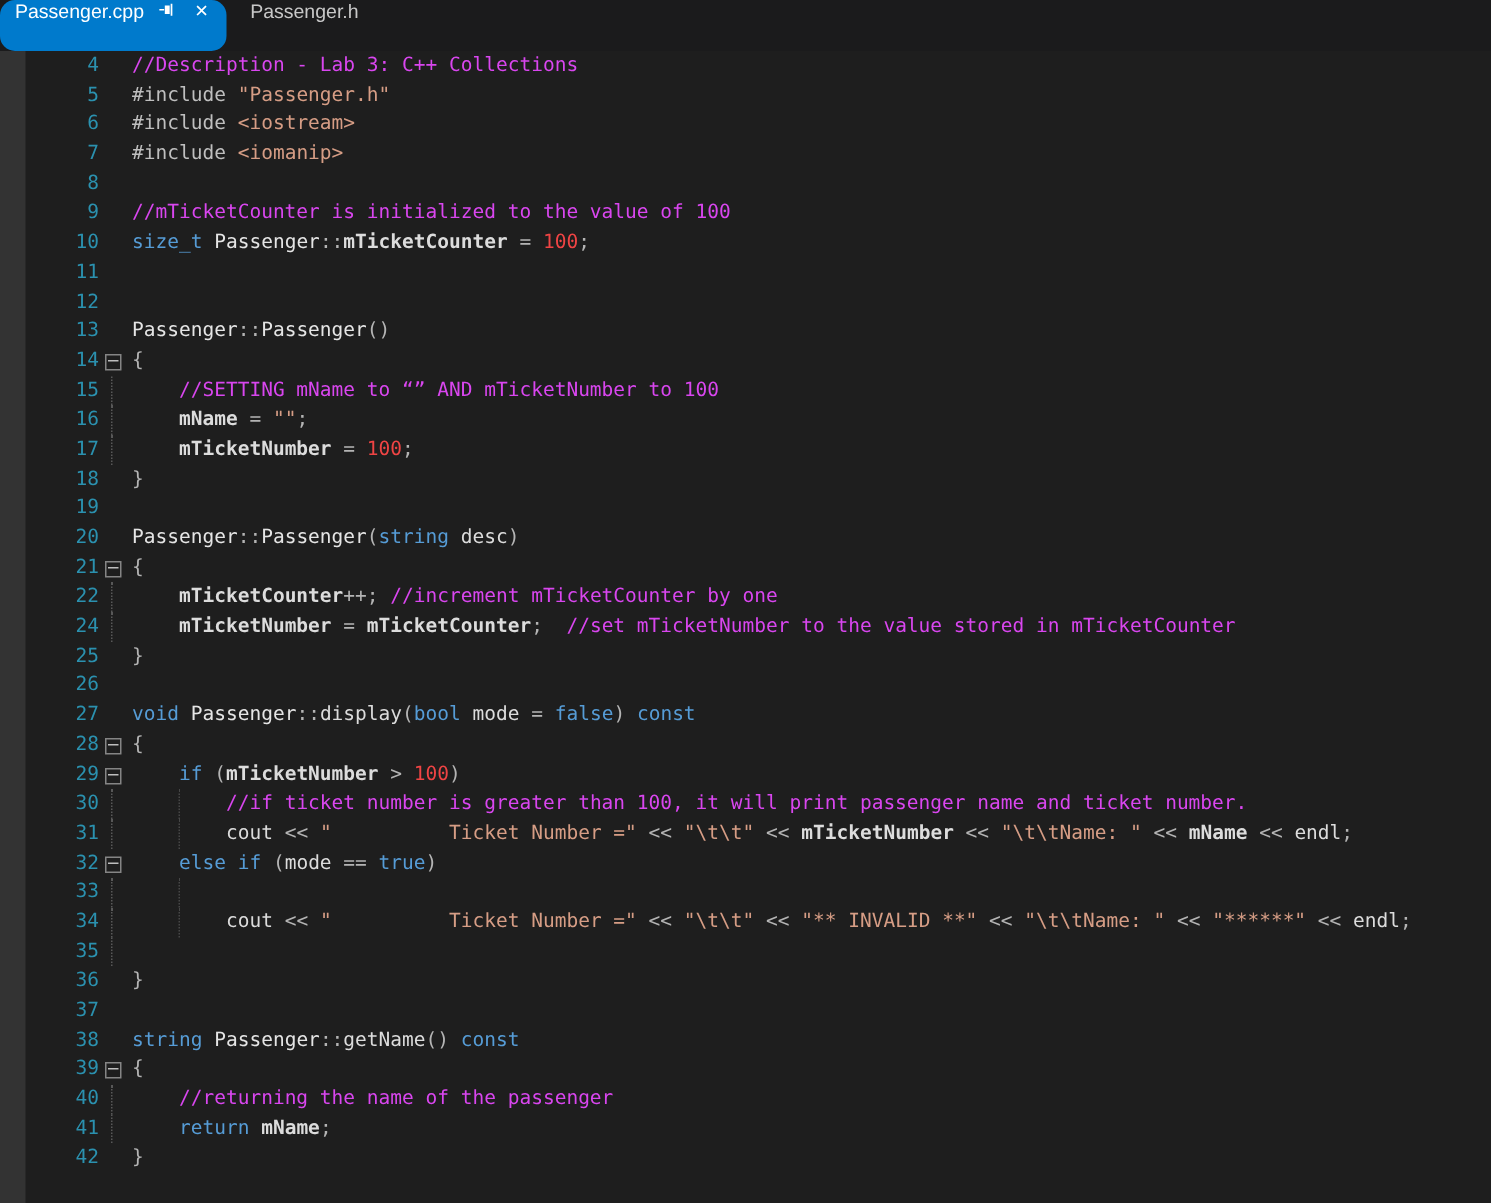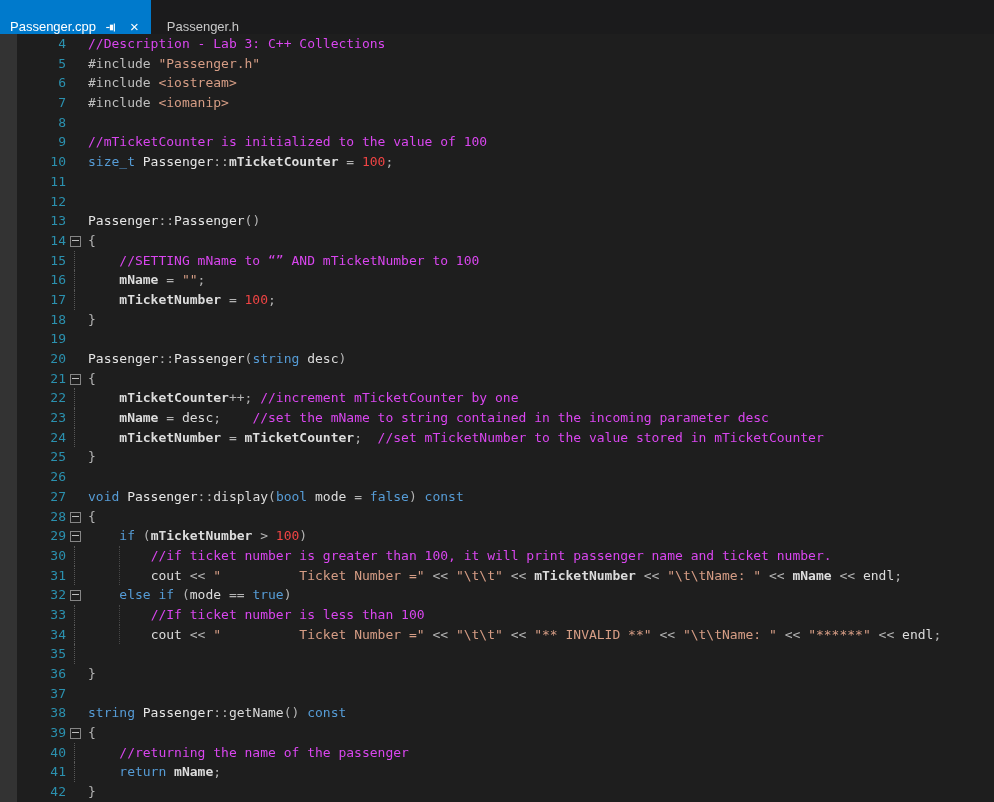--- a/index.html
+++ b/index.html
@@ -9,22 +9,22 @@
     font-family:"DejaVu Sans Mono",monospace;
   }
   .window{width:100%;height:100%;display:flex;flex-direction:column;}
 
   
   .tab-bar{
     height:34px;flex:none;display:flex;align-items:stretch;
     background:var(--tab-bar-bg,#1b1b1c);
   }
   .tab{
-    display:flex;align-items:flex-end;gap:7px;padding:0 10px;
-    font-family:"Liberation Sans",sans-serif;font-size:13px;cursor:default;
+    display:flex;align-items:flex-start;gap:7px;padding:0 10px;
+    font-family:"Liberation Sans",sans-serif;font-size:13px;cursor:default;border-radius:10px;
   }
   .tab.active{background:var(--active-tab-bg,#007acc);color:var(--active-tab-fg,#fff);}
   .tab.inactive{color:var(--inactive-tab-fg,#c8c8c8);padding:0 16px;}
   .tab .tab-label{white-space:nowrap;}
   .tab .pin{display:flex;align-items:center;margin-left:2px;}
   .tab .close{
     font-size:15px;line-height:15px;margin-left:3px;padding:0 2px;
     color:var(--active-tab-fg,#fff);
   }
 
@@ -109,31 +109,30 @@
         <div class="line"><span class="line-num">13</span><span class="fold-col"></span><span class="code"><span class="tk-typ">Passenger</span><span class="tk-op">::</span><span class="tk-typ">Passenger</span><span class="tk-op">()</span></span></div>
         <div class="line"><span class="line-num">14</span><span class="fold-col"><span class="fold-box"></span></span><span class="code"><span class="tk-op">{</span></span></div>
         <div class="line"><span class="line-num">15</span><span class="fold-col fold-guide"></span><span class="code"><span class="tk-pln">    </span><span class="tk-com">//SETTING mName to “” AND mTicketNumber to 100</span></span></div>
         <div class="line"><span class="line-num">16</span><span class="fold-col fold-guide"></span><span class="code"><span class="tk-pln">    </span><span class="tk-fld">mName</span><span class="tk-op"> = </span><span class="tk-str">""</span><span class="tk-op">;</span></span></div>
         <div class="line"><span class="line-num">17</span><span class="fold-col fold-guide"></span><span class="code"><span class="tk-pln">    </span><span class="tk-fld">mTicketNumber</span><span class="tk-op"> = </span><span class="tk-num">100</span><span class="tk-op">;</span></span></div>
         <div class="line"><span class="line-num">18</span><span class="fold-col"></span><span class="code"><span class="tk-op">}</span></span></div>
         <div class="line"><span class="line-num">19</span><span class="fold-col"></span><span class="code"></span></div>
         <div class="line"><span class="line-num">20</span><span class="fold-col"></span><span class="code"><span class="tk-typ">Passenger</span><span class="tk-op">::</span><span class="tk-typ">Passenger</span><span class="tk-op">(</span><span class="tk-kw">string</span><span class="tk-pln"> desc</span><span class="tk-op">)</span></span></div>
         <div class="line"><span class="line-num">21</span><span class="fold-col"><span class="fold-box"></span></span><span class="code"><span class="tk-op">{</span></span></div>
         <div class="line"><span class="line-num">22</span><span class="fold-col fold-guide"></span><span class="code"><span class="tk-pln">    </span><span class="tk-fld">mTicketCounter</span><span class="tk-op">++; </span><span class="tk-com">//increment mTicketCounter by one</span></span></div>
-        <div class="line"><span class="line-num">23</span><span class="fold-col fold-guide"></span><span class="code"><span class="tk-pln">    </span><span class="tk-fld">mName</span><span class="tk-op"> = </span><span class="tk-pln">desc</span><span class="tk-op">;    </span><span class="tk-com">//set the mName to string contained in the incoming parameter desc</span></span></div>
         <div class="line"><span class="line-num">24</span><span class="fold-col fold-guide"></span><span class="code"><span class="tk-pln">    </span><span class="tk-fld">mTicketNumber</span><span class="tk-op"> = </span><span class="tk-fld">mTicketCounter</span><span class="tk-op">;  </span><span class="tk-com">//set mTicketNumber to the value stored in mTicketCounter</span></span></div>
         <div class="line"><span class="line-num">25</span><span class="fold-col"></span><span class="code"><span class="tk-op">}</span></span></div>
         <div class="line"><span class="line-num">26</span><span class="fold-col"></span><span class="code"></span></div>
         <div class="line"><span class="line-num">27</span><span class="fold-col"></span><span class="code"><span class="tk-kw">void </span><span class="tk-typ">Passenger</span><span class="tk-op">::</span><span class="tk-fn">display</span><span class="tk-op">(</span><span class="tk-kw">bool </span><span class="tk-pln">mode</span><span class="tk-op"> = </span><span class="tk-kw">false</span><span class="tk-op">) </span><span class="tk-kw">const</span></span></div>
         <div class="line"><span class="line-num">28</span><span class="fold-col"><span class="fold-box"></span></span><span class="code"><span class="tk-op">{</span></span></div>
         <div class="line"><span class="line-num">29</span><span class="fold-col"><span class="fold-box"></span></span><span class="code"><span class="tk-pln">    </span><span class="tk-kw">if</span><span class="tk-op"> (</span><span class="tk-fld">mTicketNumber</span><span class="tk-op"> &gt; </span><span class="tk-num">100</span><span class="tk-op">)</span></span></div>
         <div class="line"><span class="line-num">30</span><span class="fold-col fold-guide"></span><span class="code"><span class="tk-pln">        </span><span class="tk-com">//if ticket number is greater than 100, it will print passenger name and ticket number.</span><span class="indent-guide" style="left: calc(4ch + 2px);"></span></span></div>
         <div class="line"><span class="line-num">31</span><span class="fold-col fold-guide"></span><span class="code"><span class="tk-pln">        </span><span class="tk-pln">cout</span><span class="tk-op"> &lt;&lt; </span><span class="tk-str">"          Ticket Number ="</span><span class="tk-op"> &lt;&lt; </span><span class="tk-str">"\t\t"</span><span class="tk-op"> &lt;&lt; </span><span class="tk-fld">mTicketNumber</span><span class="tk-op"> &lt;&lt; </span><span class="tk-str">"\t\tName: "</span><span class="tk-op"> &lt;&lt; </span><span class="tk-fld">mName</span><span class="tk-op"> &lt;&lt; </span><span class="tk-pln">endl</span><span class="tk-op">;</span><span class="indent-guide" style="left: calc(4ch + 2px);"></span></span></div>
         <div class="line"><span class="line-num">32</span><span class="fold-col"><span class="fold-box"></span></span><span class="code"><span class="tk-pln">    </span><span class="tk-kw">else if</span><span class="tk-op"> (</span><span class="tk-pln">mode</span><span class="tk-op"> == </span><span class="tk-kw">true</span><span class="tk-op">)</span></span></div>
-        <div class="line"><span class="line-num">33</span><span class="fold-col fold-guide"></span><span class="code"><span class="tk-pln">        </span><span class="tk-com">//If ticket number is less than 100</span><span class="indent-guide" style="left: calc(4ch + 2px);"></span></span></div>
+        <div class="line"><span class="line-num">33</span><span class="fold-col fold-guide"></span><span class="code"><span class="tk-pln">        </span><span class="indent-guide" style="left: calc(4ch + 2px);"></span></span></div>
         <div class="line"><span class="line-num">34</span><span class="fold-col fold-guide"></span><span class="code"><span class="tk-pln">        </span><span class="tk-pln">cout</span><span class="tk-op"> &lt;&lt; </span><span class="tk-str">"          Ticket Number ="</span><span class="tk-op"> &lt;&lt; </span><span class="tk-str">"\t\t"</span><span class="tk-op"> &lt;&lt; </span><span class="tk-str">"** INVALID **"</span><span class="tk-op"> &lt;&lt; </span><span class="tk-str">"\t\tName: "</span><span class="tk-op"> &lt;&lt; </span><span class="tk-str">"******"</span><span class="tk-op"> &lt;&lt; </span><span class="tk-pln">endl</span><span class="tk-op">;</span><span class="indent-guide" style="left: calc(4ch + 2px);"></span></span></div>
         <div class="line"><span class="line-num">35</span><span class="fold-col fold-guide"></span><span class="code"></span></div>
         <div class="line"><span class="line-num">36</span><span class="fold-col"></span><span class="code"><span class="tk-op">}</span></span></div>
         <div class="line"><span class="line-num">37</span><span class="fold-col"></span><span class="code"></span></div>
         <div class="line"><span class="line-num">38</span><span class="fold-col"></span><span class="code"><span class="tk-kw">string </span><span class="tk-typ">Passenger</span><span class="tk-op">::</span><span class="tk-fn">getName</span><span class="tk-op">() </span><span class="tk-kw">const</span></span></div>
         <div class="line"><span class="line-num">39</span><span class="fold-col"><span class="fold-box"></span></span><span class="code"><span class="tk-op">{</span></span></div>
         <div class="line"><span class="line-num">40</span><span class="fold-col fold-guide"></span><span class="code"><span class="tk-pln">    </span><span class="tk-com">//returning the name of the passenger</span></span></div>
         <div class="line"><span class="line-num">41</span><span class="fold-col fold-guide"></span><span class="code"><span class="tk-pln">    </span><span class="tk-kw">return </span><span class="tk-fld">mName</span><span class="tk-op">;</span></span></div>
         <div class="line"><span class="line-num">42</span><span class="fold-col"></span><span class="code"><span class="tk-op">}</span></span></div>
       </div>

